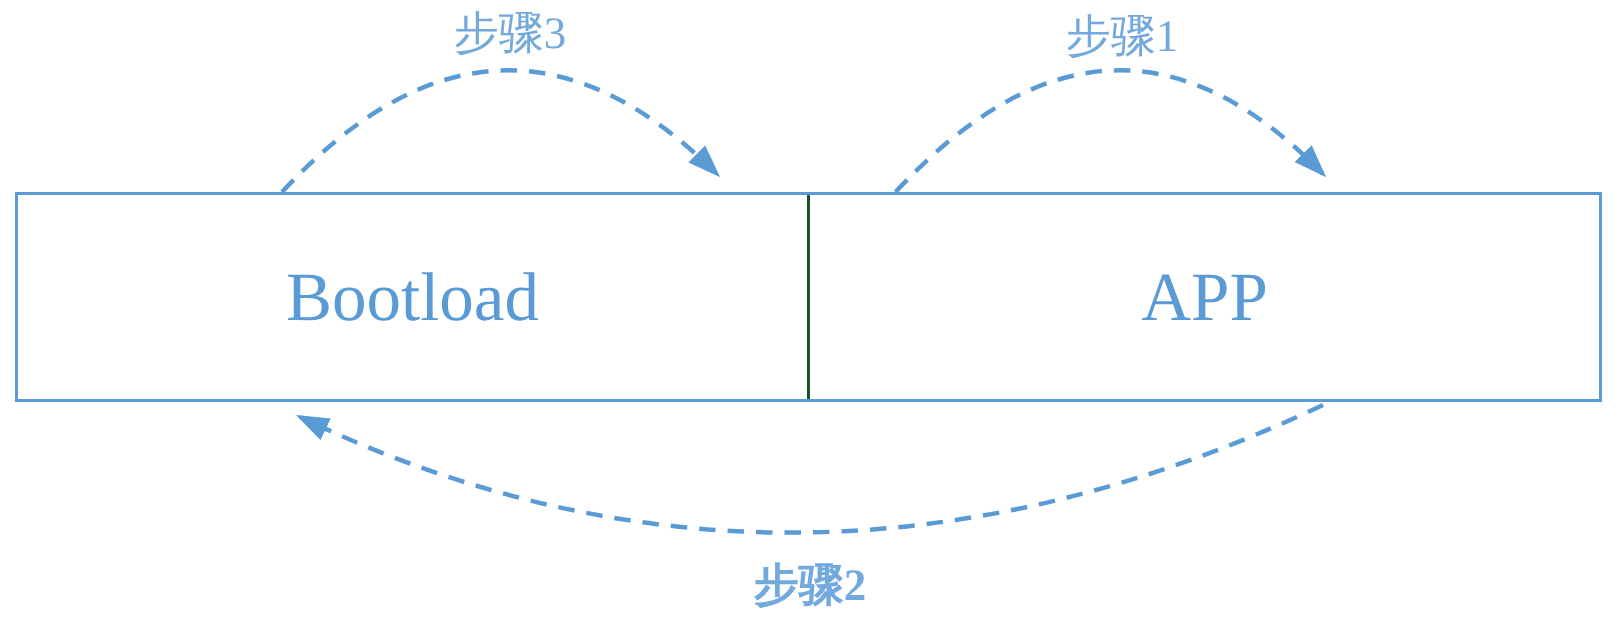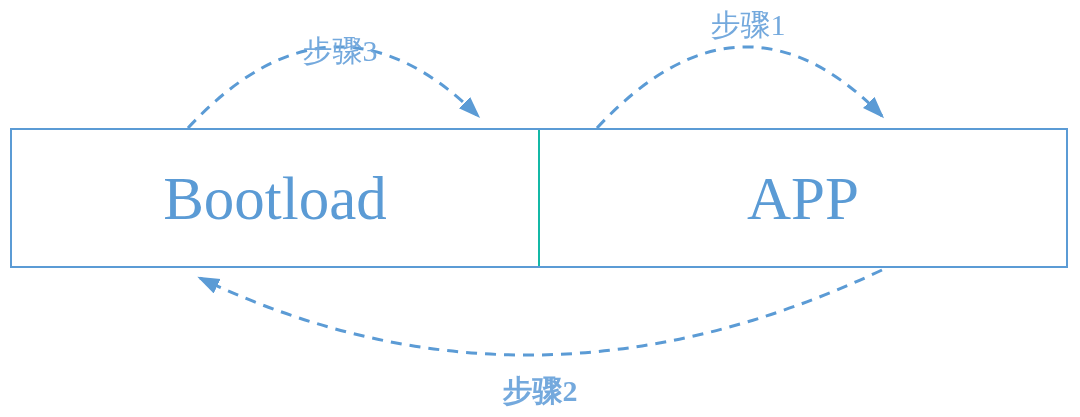--- a/index.html
+++ b/index.html
@@ -34,38 +34,38 @@
     background: transparent;
   }
   .box {
     flex: 1 1 0;
     display: flex;
     align-items: center;
     justify-content: center;
     box-sizing: border-box;
   }
   .box + .box {
-    border-left: 2px solid #14b8a6;
+    border-left: 2px solid #14532d;
   }
   .box-label {
     color: #5b9bd5;
-    font-size: 61px;
+    font-size: 46px;
     line-height: 1;
     white-space: nowrap;
   }
   .step-label {
     position: absolute;
     width: 140px;
     text-align: center;
     color: #74a9dd;
     font-size: 30px;
     line-height: 1.1;
     white-space: nowrap;
   }
-  .step-label.step3 { left: 270px; top: 6px; margin-top: 28px; }
+  .step-label.step3 { left: 270px; top: 6px; }
   .step-label.step1 { left: 678px; top: 8px; }
   .step-label.step2 { left: 470px; top: 374px; font-weight: bold; }
 </style>
 </head>
 <body>
 
 <div class="stage">
 
   <svg class="arc-layer" viewBox="0 0 1080 417" aria-hidden="true">
     <defs>

